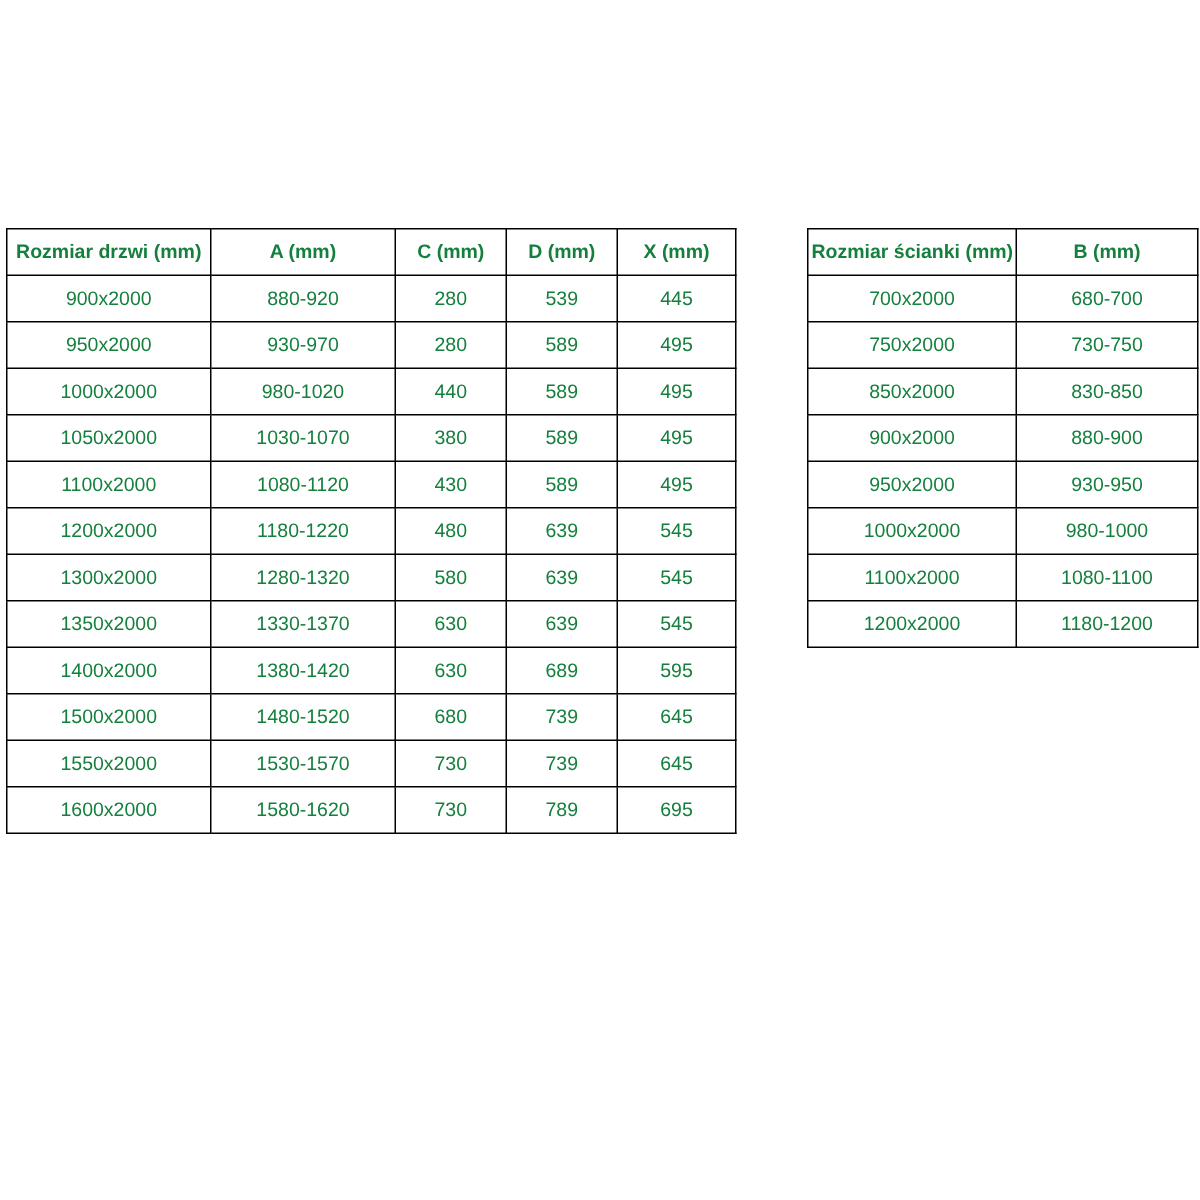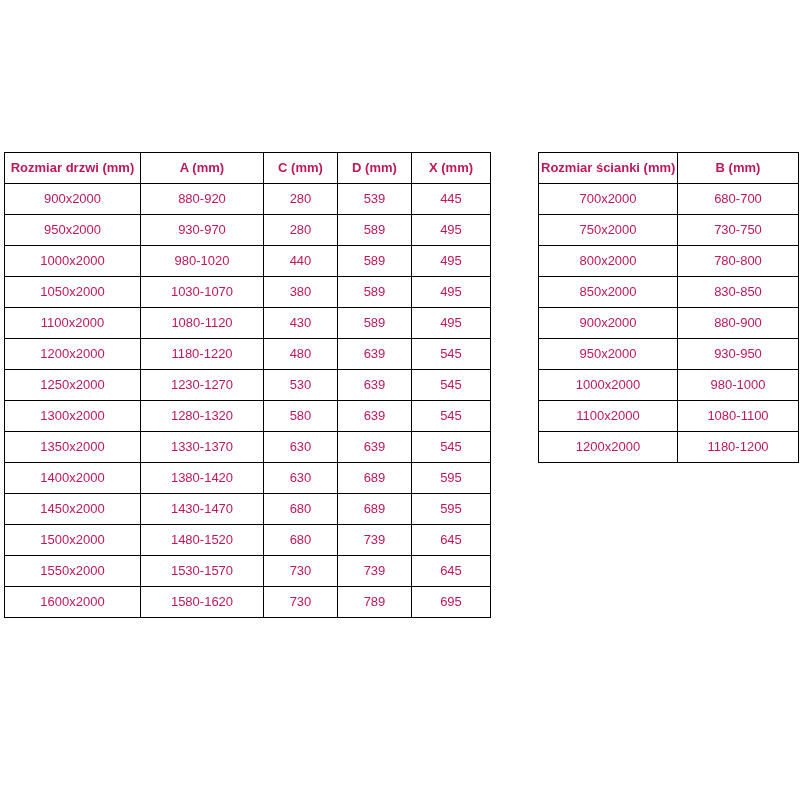--- a/index.html
+++ b/index.html
@@ -6,21 +6,21 @@
     margin: 0;
     padding: 0;
     background: #ffffff;
   }
   .page {
     position: relative;
     width: 800px;
     height: 800px;
     background: #ffffff;
     font-family: "Liberation Sans", sans-serif;
-    color: #be185d;
+    color: #15803d;
   }
   table.spec {
     position: absolute;
     border-collapse: collapse;
     table-layout: fixed;
     background: #ffffff;
   }
   table.spec th,
   table.spec td {
     border: 1px solid #000000;
@@ -106,51 +106,37 @@
           <td>495</td>
         </tr>
         <tr>
           <td>1200x2000</td>
           <td>1180-1220</td>
           <td>480</td>
           <td>639</td>
           <td>545</td>
         </tr>
         <tr>
-          <td>1250x2000</td>
-          <td>1230-1270</td>
-          <td>530</td>
-          <td>639</td>
-          <td>545</td>
-        </tr>
-        <tr>
           <td>1300x2000</td>
           <td>1280-1320</td>
           <td>580</td>
           <td>639</td>
           <td>545</td>
         </tr>
         <tr>
           <td>1350x2000</td>
           <td>1330-1370</td>
           <td>630</td>
           <td>639</td>
           <td>545</td>
         </tr>
         <tr>
           <td>1400x2000</td>
           <td>1380-1420</td>
           <td>630</td>
-          <td>689</td>
-          <td>595</td>
-        </tr>
-        <tr>
-          <td>1450x2000</td>
-          <td>1430-1470</td>
-          <td>680</td>
           <td>689</td>
           <td>595</td>
         </tr>
         <tr>
           <td>1500x2000</td>
           <td>1480-1520</td>
           <td>680</td>
           <td>739</td>
           <td>645</td>
         </tr>
@@ -185,24 +171,20 @@
     <tbody>
         <tr>
           <td>700x2000</td>
           <td>680-700</td>
         </tr>
         <tr>
           <td>750x2000</td>
           <td>730-750</td>
         </tr>
         <tr>
-          <td>800x2000</td>
-          <td>780-800</td>
-        </tr>
-        <tr>
           <td>850x2000</td>
           <td>830-850</td>
         </tr>
         <tr>
           <td>900x2000</td>
           <td>880-900</td>
         </tr>
         <tr>
           <td>950x2000</td>
           <td>930-950</td>

